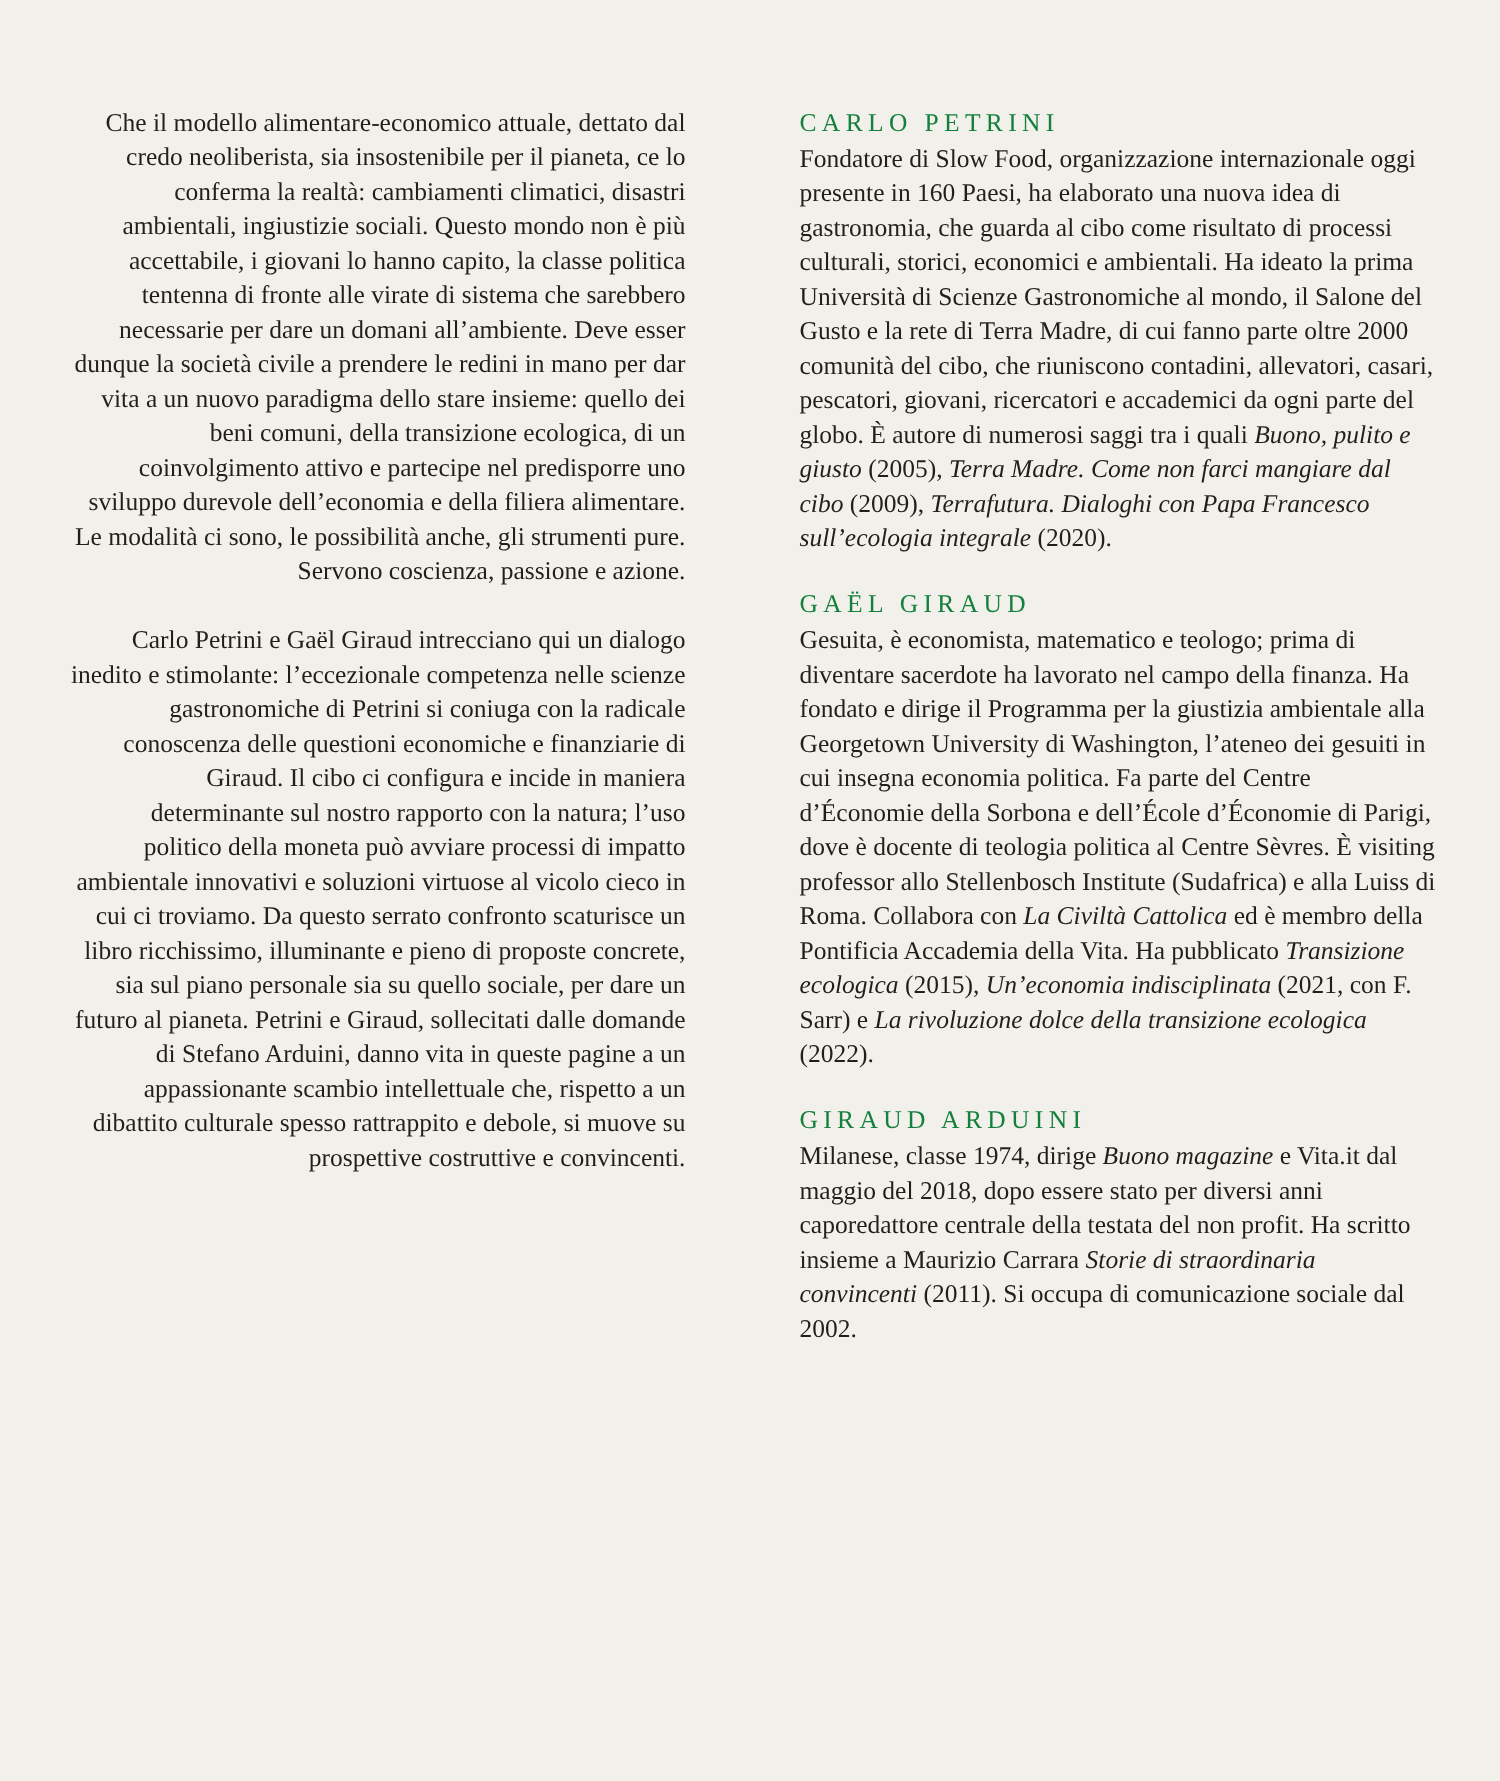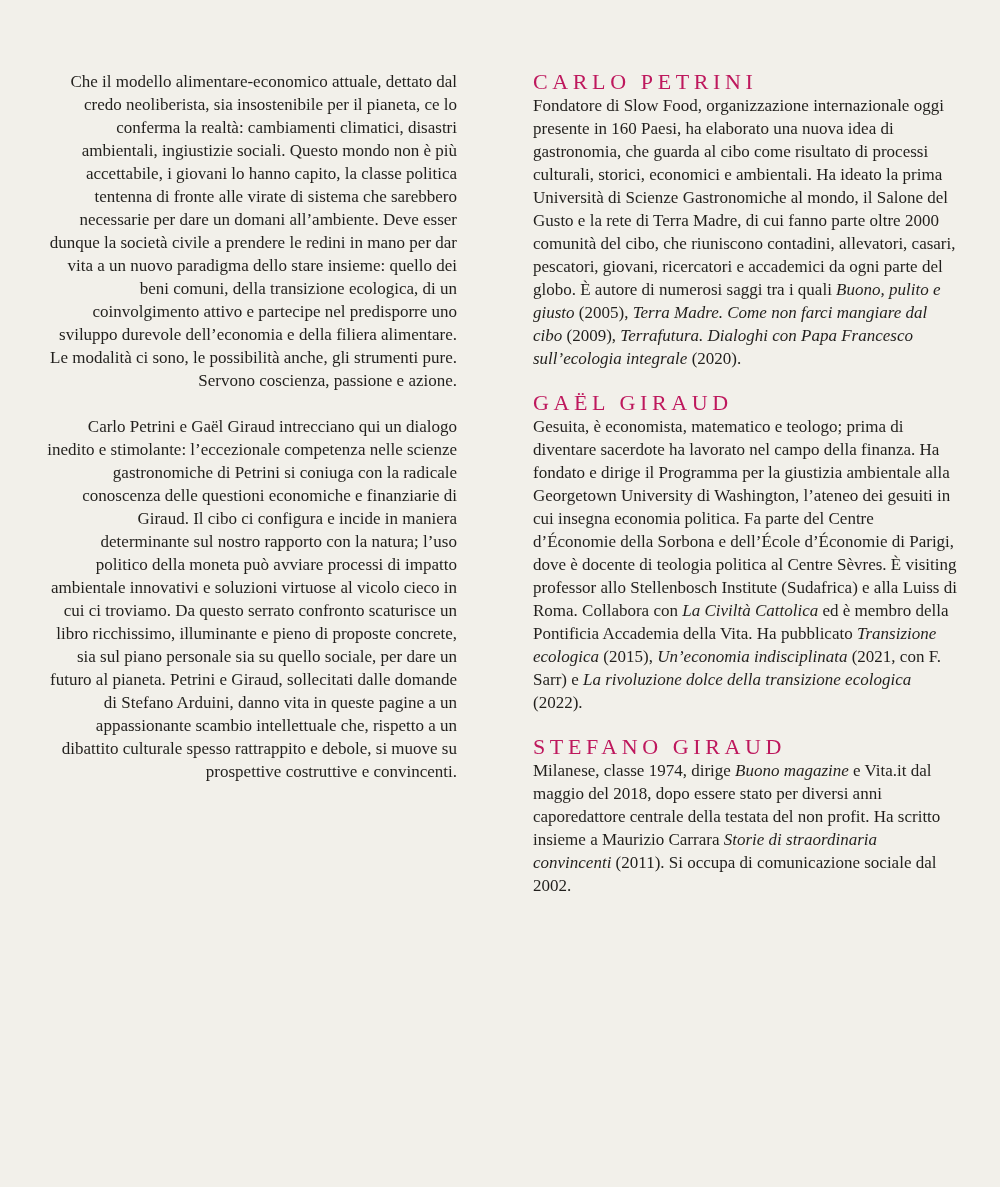--- a/index.html
+++ b/index.html
@@ -41,25 +41,25 @@
     margin-top: 23px;
   }
   .bio-section {
     margin: 0;
   }
   .bio-section + .bio-section {
     margin-top: 21px;
   }
   .bio-heading {
     margin: 0 0 1px 0;
-    font-size: 22px;
+    font-size: 17px;
     font-weight: 400;
     letter-spacing: 0.21em;
     line-height: 23px;
-    color: #be185d;
+    color: #15803d;
   }
   .bio-text {
     margin: 0;
   }
   .bio-text em {
     font-style: italic;
   }
 </style>
 </head>
 <body>
@@ -78,20 +78,20 @@
         <h2 class="bio-heading">CARLO PETRINI</h2>
         <p class="bio-text"><span>Fondatore di Slow Food, organizzazione internazionale oggi presente in 160 Paesi, ha elaborato una nuova idea di gastronomia, che guarda al cibo come risultato di processi culturali, storici, economici e ambientali. Ha ideato la prima Università di Scienze Gastronomiche al mondo, il Salone del Gusto e la rete di Terra Madre, di cui fanno parte oltre 2000 comunità del cibo, che riuniscono contadini, allevatori, casari, pescatori, giovani, ricercatori e accademici da ogni parte del globo. È autore di numerosi saggi tra i quali </span><em>Buono, pulito e giusto</em><span> (2005), </span><em>Terra Madre. Come non farci mangiare dal cibo</em><span> (2009), </span><em>Terrafutura. Dialoghi con Papa Francesco sull’ecologia integrale</em><span> (2020).</span></p>
       </div>
 
       <div class="bio-section">
         <h2 class="bio-heading">GAËL GIRAUD</h2>
         <p class="bio-text"><span>Gesuita, è economista, matematico e teologo; prima di diventare sacerdote ha lavorato nel campo della finanza. Ha fondato e dirige il Programma per la giustizia ambientale alla Georgetown University di Washington, l’ateneo dei gesuiti in cui insegna economia politica. Fa parte del Centre d’Économie della Sorbona e dell’École d’Économie di Parigi, dove è docente di teologia politica al Centre Sèvres. È visiting professor allo Stellenbosch Institute (Sudafrica) e alla Luiss di Roma. Collabora con </span><em>La Civiltà Cattolica</em><span> ed è membro della Pontificia Accademia della Vita. Ha pubblicato </span><em>Transizione ecologica</em><span> (2015), </span><em>Un’economia indisciplinata</em><span> (2021, con F. Sarr) e </span><em>La rivoluzione dolce della transizione ecologica</em><span> (2022).</span></p>
       </div>
 
       <div class="bio-section">
-        <h2 class="bio-heading">STEFANO GIRAUD</h2>
+        <h2 class="bio-heading">GIRAUD ARDUINI</h2>
         <p class="bio-text"><span>Milanese, classe 1974, dirige </span><em>Buono magazine</em><span> e Vita.it dal maggio del 2018, dopo essere stato per diversi anni caporedattore centrale della testata del non profit. Ha scritto insieme a Maurizio Carrara </span><em>Storie di straordinaria convincenti</em><span> (2011). Si occupa di comunicazione sociale dal 2002.</span></p>
       </div>
 
     </div>
 
   </div>
 </div>
 
 </body></html>

